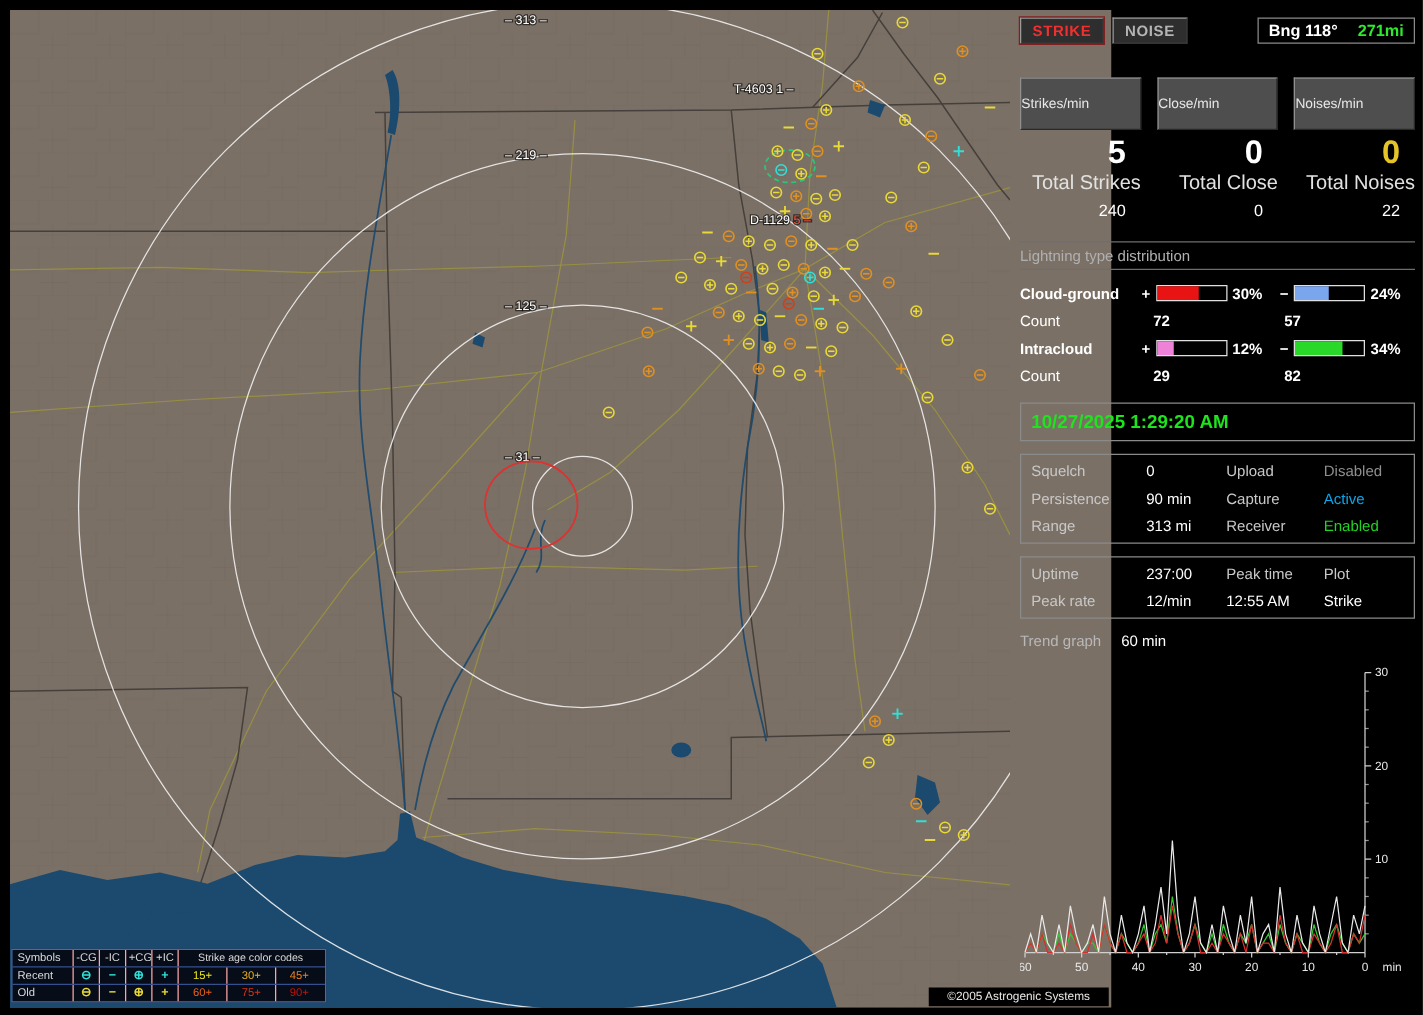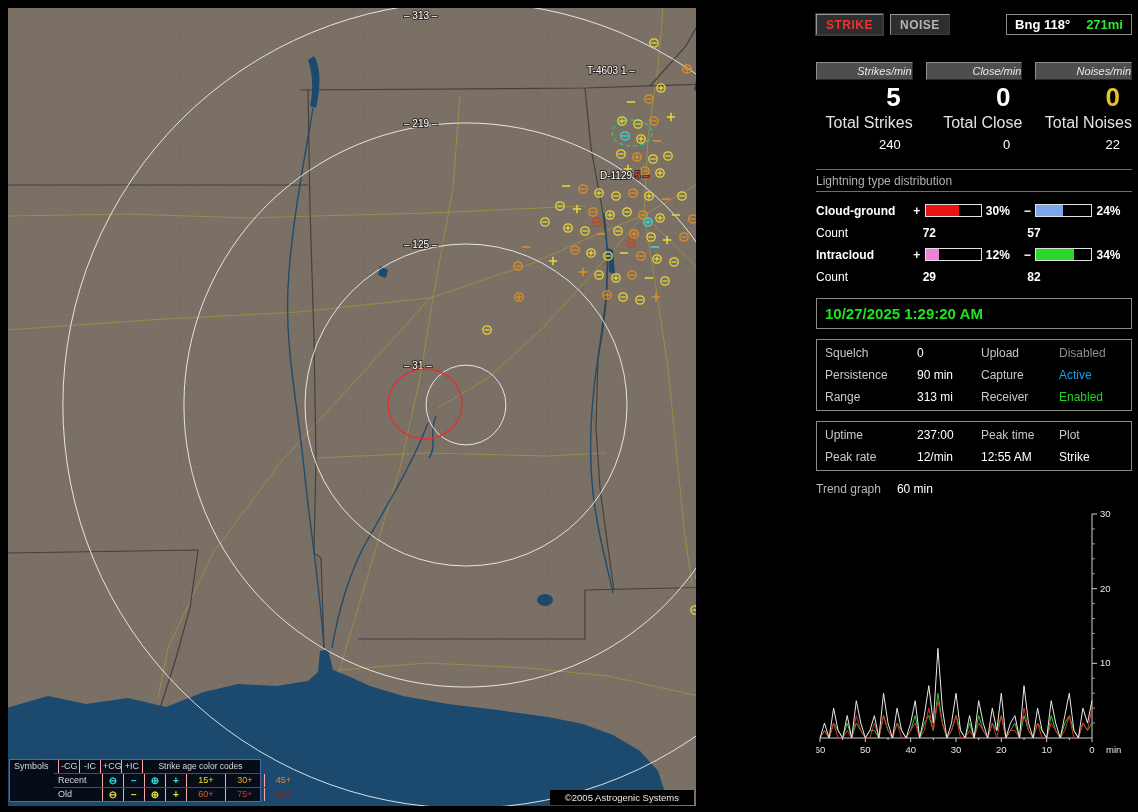--- a/index.html
+++ b/index.html
@@ -1,27 +1,27 @@
 <!DOCTYPE html>
 <html><head>
 <meta charset="utf-8">
 <style>
   html,body{margin:0;padding:0;background:#000;width:1138px;height:812px;overflow:hidden;
     font-family:"Liberation Sans",sans-serif;-webkit-font-smoothing:none;}
-  #map-wrap{position:absolute;left:8px;top:8px;width:688px;height:798px;background:#7b7066;overflow:hidden;}
+  #map-wrap{position:absolute;left:8px;top:8px;width:881px;height:798px;background:#7b7066;overflow:hidden;}
   #map-svg{position:absolute;left:0;top:0;}
   .road{fill:none;stroke:#a09a38;stroke-width:1;opacity:.75;}
   .border{fill:none;stroke:#45403b;stroke-width:1.2;}
   .river{fill:none;stroke:#1c4a6e;stroke-width:1.4;opacity:.95;}
 
   
   #legend{position:absolute;left:1px;bottom:4px;width:250px;background:rgba(4,6,16,.92);
     border:1px solid #4a6aa8;color:#d8d8d8;font-size:9px;line-height:13px;}
   .lg-row{display:grid;grid-template-columns:48px 21px 21px 21px 21px 39px 39px 38px;}
-  .lg-row + .lg-row{border-top:1px solid #35508c;margin-left:44px;}
+  .lg-row + .lg-row{border-top:1px solid #35508c;}
   .lg-c{padding:0 2px;text-align:center;border-left:1px solid #fca5a5;white-space:nowrap;overflow:hidden;}
   .lg-c:first-child{border-left:none;text-align:left;padding-left:4px;}
   .lg-age-title{grid-column:6/9;font-size:8.5px;}
   .lg-sym{font-size:10px;font-weight:bold;}
   #copyright{position:absolute;right:2px;bottom:1px;background:#000;color:#e8e8e8;
     font-size:9.5px;padding:2px 15px;}
 
   
   #panel{position:absolute;left:816px;top:8px;width:316px;height:798px;color:#fff;font-size:12px;}
   #topbar{display:flex;align-items:center;margin-top:6px;}
@@ -30,21 +30,21 @@
     font-family:"Liberation Sans",sans-serif;letter-spacing:.5px;cursor:pointer;}
   #strike-btn{color:#f03030;outline:1px solid #802020;}
   #noise-btn{color:#b4b4b4;margin-left:7px;}
   #bng-box{margin-left:auto;border:1px solid #8a8a8a;background:#000;height:19px;display:flex;
     align-items:center;padding:0 8px;gap:16px;font-size:13px;font-weight:bold;}
   #bng-dist{color:#2ee82e;}
 
   #rates{display:flex;gap:13px;margin-top:27px;}
   .rate-col{flex:1;min-width:0;}
   .rate-h{background:#4e4e4e;border:1px solid;border-color:#8f8f8f #2a2a2a #2a2a2a #8f8f8f;
-    color:#e8e8e8;font-size:11px;text-align:right;padding:2px 0;font-style:italic;}
+    color:#e8e8e8;font-size:11px;text-align:left;padding:14px 0;}
   .rate-v{font-size:26px;font-weight:bold;text-align:right;padding-right:12px;margin-top:2px;height:32px;}
   .tot-l{font-size:16px;color:#e2e2e2;text-align:right;white-space:nowrap;}
   .tot-v{font-size:13px;text-align:right;padding-right:12px;margin-top:5px;}
 
   #dist{border-top:1px solid #6e6e6e;margin-top:17px;}
   #dist-title{display:block;color:#b0b0b0;border-bottom:1px solid #6e6e6e;padding:4px 0 3px 0;margin-bottom:8px;}
   .dist-row{display:flex;align-items:center;height:21px;}
   .dist-label{width:96px;font-weight:bold;}
   .sign{width:12px;text-align:center;font-weight:bold;}
   .bar{width:56px;height:11px;border:1px solid #e0e0e0;background:#000;margin:0 2px;}

